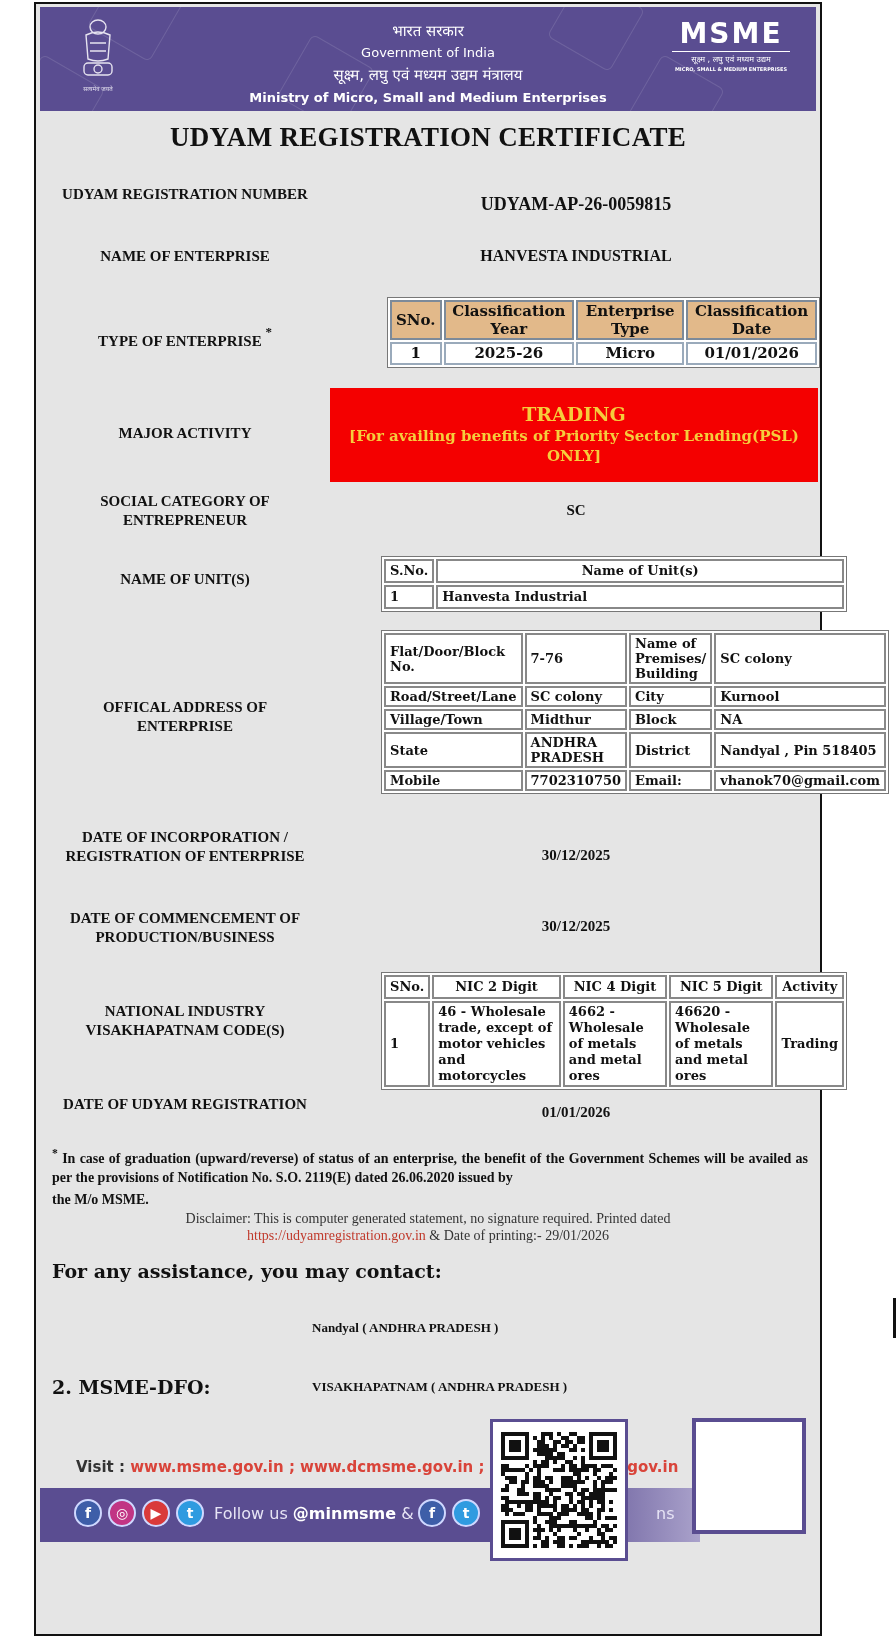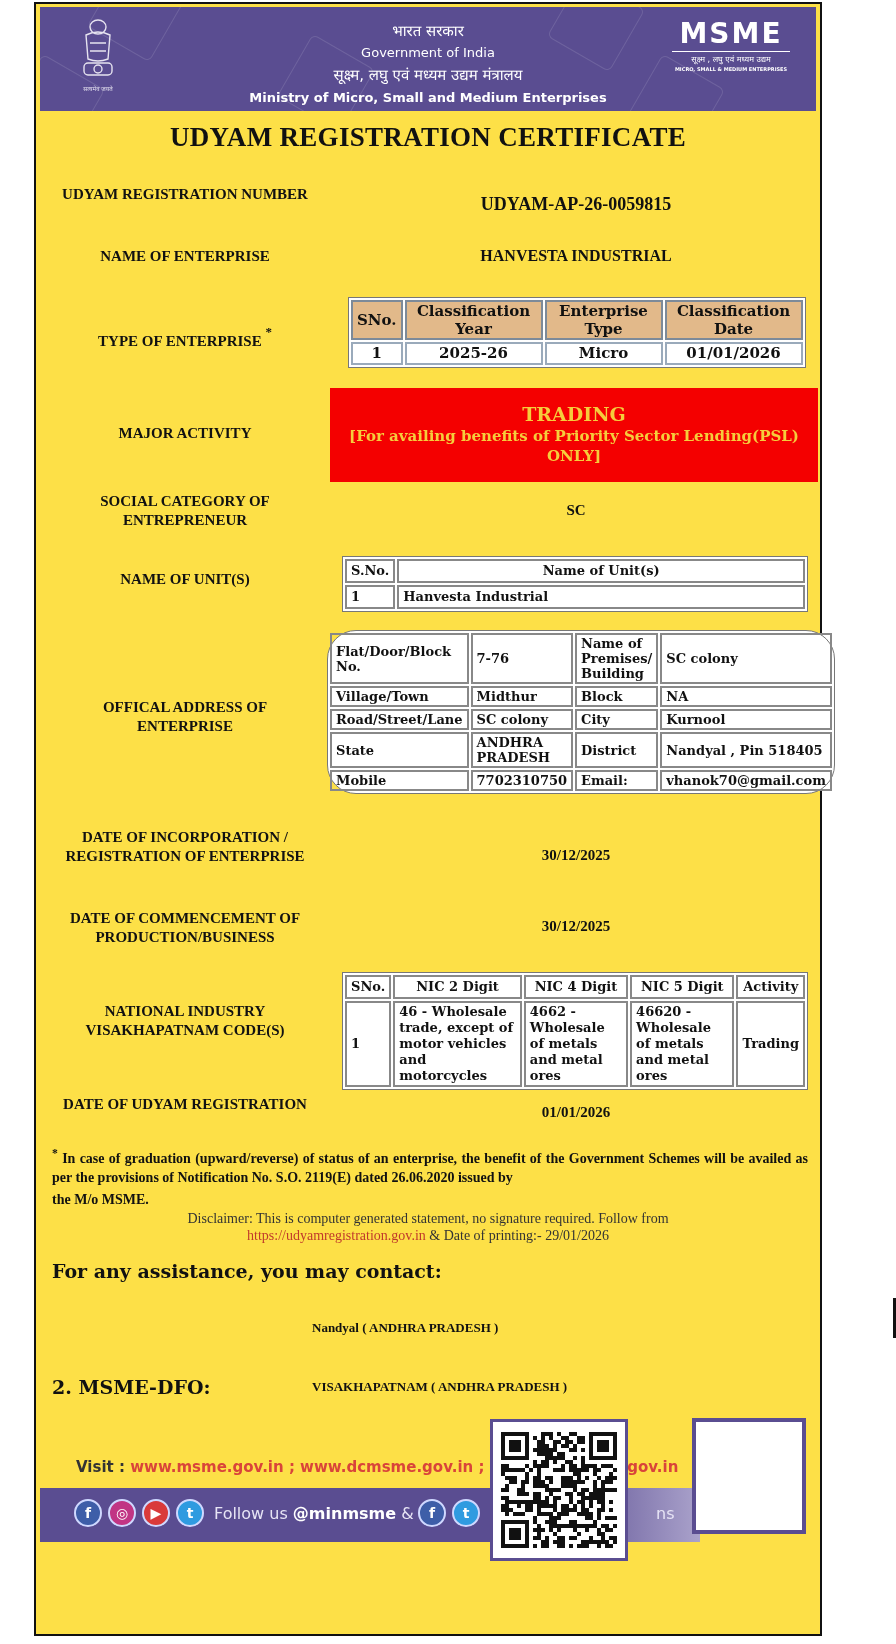--- a/index.html
+++ b/index.html
@@ -1,17 +1,17 @@
 <!DOCTYPE html>
 <html><head>
 <meta charset="utf-8">
 <style>
   html, body { margin:0; padding:0; background:#ffffff; }
   body { width:896px; height:1644px; position:relative; overflow:hidden; font-family:"DejaVu Serif", serif; color:#111; }
-  .frame { position:absolute; left:34px; top:2px; width:788px; height:1634px; border:2px solid #111; box-sizing:border-box; background:#fde047; }
+  .frame { position:absolute; left:34px; top:2px; width:788px; height:1634px; border:2px solid #111; box-sizing:border-box; background:#e5e5e5; }
   .stray-mark { position:absolute; left:893px; top:1298px; width:3px; height:40px; background:#111; }
 
   
   .banner { position:absolute; left:4px; top:3px; width:776px; height:104px; background:#5a4d91; overflow:hidden; }
   .hex { position:absolute; border:1px solid rgba(255,255,255,0.12); width:70px; height:70px; transform:rotate(30deg); border-radius:6px; }
   .emblem { position:absolute; left:36px; top:10px; width:44px; height:82px; }
   .banner-center { position:absolute; left:0; right:0; top:14px; text-align:center; color:#fff; font-family:"DejaVu Sans", sans-serif; }
   .banner-center .hi1 { font-size:15px; line-height:21px; }
   .banner-center .en1 { font-size:13px; line-height:21px; }
   .banner-center .hi2 { font-size:15px; line-height:24px; }
@@ -21,37 +21,37 @@
   .msme-logo .rule { height:1px; background:#fff; margin:2px 0 2px 0; }
   .msme-logo .hi { font-size:8px; line-height:11px; }
   .msme-logo .en { font-size:5px; line-height:8px; font-weight:bold; }
 
   .title { position:absolute; left:0; right:0; top:118px; text-align:center; font-size:27px; font-weight:bold; letter-spacing:0.3px; font-family:"Liberation Serif", serif; }
 
   .lbl { position:absolute; left:20px; width:258px; text-align:center; font-weight:bold; font-size:15px; line-height:19px; font-family:"Liberation Serif", serif; }
   .val { position:absolute; left:340px; width:400px; text-align:center; font-weight:bold; font-size:15px; font-family:"Liberation Serif", serif; }
   sup.star { font-size:13px; position:relative; top:-4px; }
 
-  table.tbl { position:absolute; border-collapse:separate; border-spacing:2px; background:#fff; border:1px solid #777; font-family:"DejaVu Serif", serif; font-weight:bold; font-size:13px; }
+  table.tbl { position:absolute; border-collapse:separate; border-spacing:2px; background:#fff; border:1px solid #777; font-family:"DejaVu Serif", serif; font-weight:bold; font-size:13px;margin-left:39px; }
   table.tbl td, table.tbl th { border:2px solid #888; padding:1px 4px; vertical-align:middle; }
 
   .type-tbl { left:312px; top:293px; font-size:15px !important; }
   .type-tbl th { background:#e2b98a; border-color:#7d8a99 !important; text-align:center; line-height:18px; padding:0 4px !important; }
   .type-tbl td { text-align:center; border-color:#9aaabb !important; line-height:17px; }
 
   .major { position:absolute; left:294px; top:384px; width:488px; height:94px; background:#f40000; color:#f5cd3c; text-align:center; font-weight:bold; font-family:"DejaVu Serif", serif; }
   .major .t1 { font-size:19px; margin-top:14px; line-height:24px; }
   .major .t2 { font-size:15px; line-height:20px; }
 
   .unit-tbl { left:306px; top:552px; width:466px; border-spacing:2px !important; }
   .unit-tbl th { font-size:13px; text-align:center; line-height:18px; }
   .unit-tbl th:first-child { text-align:left; width:34px; }
   .unit-tbl td { text-align:left; line-height:18px; }
 
-  .addr-tbl { left:291px; top:626px; width:466px;border-radius:29px; }
+  .addr-tbl { left:306px; top:626px; width:466px; }
   .addr-tbl td { text-align:left; line-height:15px; font-size:13px; padding:3px 4px; }
 
   .nic-tbl { left:306px; top:968px; width:466px; }
   .nic-tbl th { font-size:13px; text-align:center; line-height:18px; }
   .nic-tbl td { text-align:left; vertical-align:top; line-height:16px; font-size:13px; }
 
   .note { position:absolute; left:16px; top:1140px; width:756px; font-family:"Liberation Serif", serif; font-weight:bold; font-size:14px; line-height:19px; text-align:justify; }
   .note .l3 { margin-top:3px; }
   .disclaimer { position:absolute; left:0; right:0; top:1206px; text-align:center; font-family:"Liberation Serif", serif; font-size:14px; line-height:17px; color:#333; }
   .disclaimer .link { color:#c0392b; text-decoration:none; }
@@ -162,30 +162,30 @@
   <div class="lbl" style="top:694px">OFFICAL ADDRESS OF ENTERPRISE</div>
   <table class="tbl addr-tbl">
     <tbody>
         <tr>
       <td style="width:118px">Flat/Door/Block No.</td>
       <td style="width:74px">7-76</td>
       <td style="width:64px">Name of Premises/ Building</td>
       <td>SC colony</td>
     </tr>
     <tr>
+      <td>Road/Street/Lane</td>
+      <td>SC colony</td>
+      <td>City</td>
+      <td>Kurnool</td>
+    </tr>
+    <tr>
       <td>Village/Town</td>
       <td>Midthur</td>
       <td>Block</td>
       <td>NA</td>
-    </tr>
-    <tr>
-      <td>Road/Street/Lane</td>
-      <td>SC colony</td>
-      <td>City</td>
-      <td>Kurnool</td>
     </tr>
     <tr>
       <td>State</td>
       <td>ANDHRA PRADESH</td>
       <td>District</td>
       <td>Nandyal , Pin 518405</td>
     </tr>
     <tr>
       <td>Mobile</td>
       <td>7702310750</td>
@@ -223,21 +223,21 @@
 
   <div class="lbl" style="top:1091px">DATE OF UDYAM REGISTRATION</div>
   <div class="val" style="top:1100px">01/01/2026</div>
 
   <div class="note">
     <sup>*</sup> <span>In case of graduation (upward/reverse) of status of an enterprise, the benefit of the Government Schemes will be availed as per the provisions of Notification No. S.O. 2119(E) dated    26.06.2020 issued by</span>
     <div class="l3">the M/o MSME.</div>
   </div>
 
   <div class="disclaimer">
-    <div>Disclaimer: This is computer generated statement, no signature required. Follow from</div>
+    <div>Disclaimer: This is computer generated statement, no signature required. Printed dated</div>
     <div><a class="link">https://udyamregistration.gov.in</a><span> &amp; Date of printing:- 29/01/2026</span></div>
   </div>
 
   <div class="assist">For any assistance, you may contact:</div>
   <div class="contact-val" style="top:1316px">Nandyal ( ANDHRA PRADESH )</div>
   <div class="contact-lbl" style="top:1372px">2. MSME-DFO:</div>
   <div class="contact-val" style="top:1375px">VISAKHAPATNAM ( ANDHRA PRADESH )</div>
 
   <div class="visit">
     <span>Visit : </span><span class="url">www.msme.gov.in ; www.dcmsme.gov.in ; w</span><span style="display:inline-block;width:118px"></span><span class="url">.gov.in</span>

